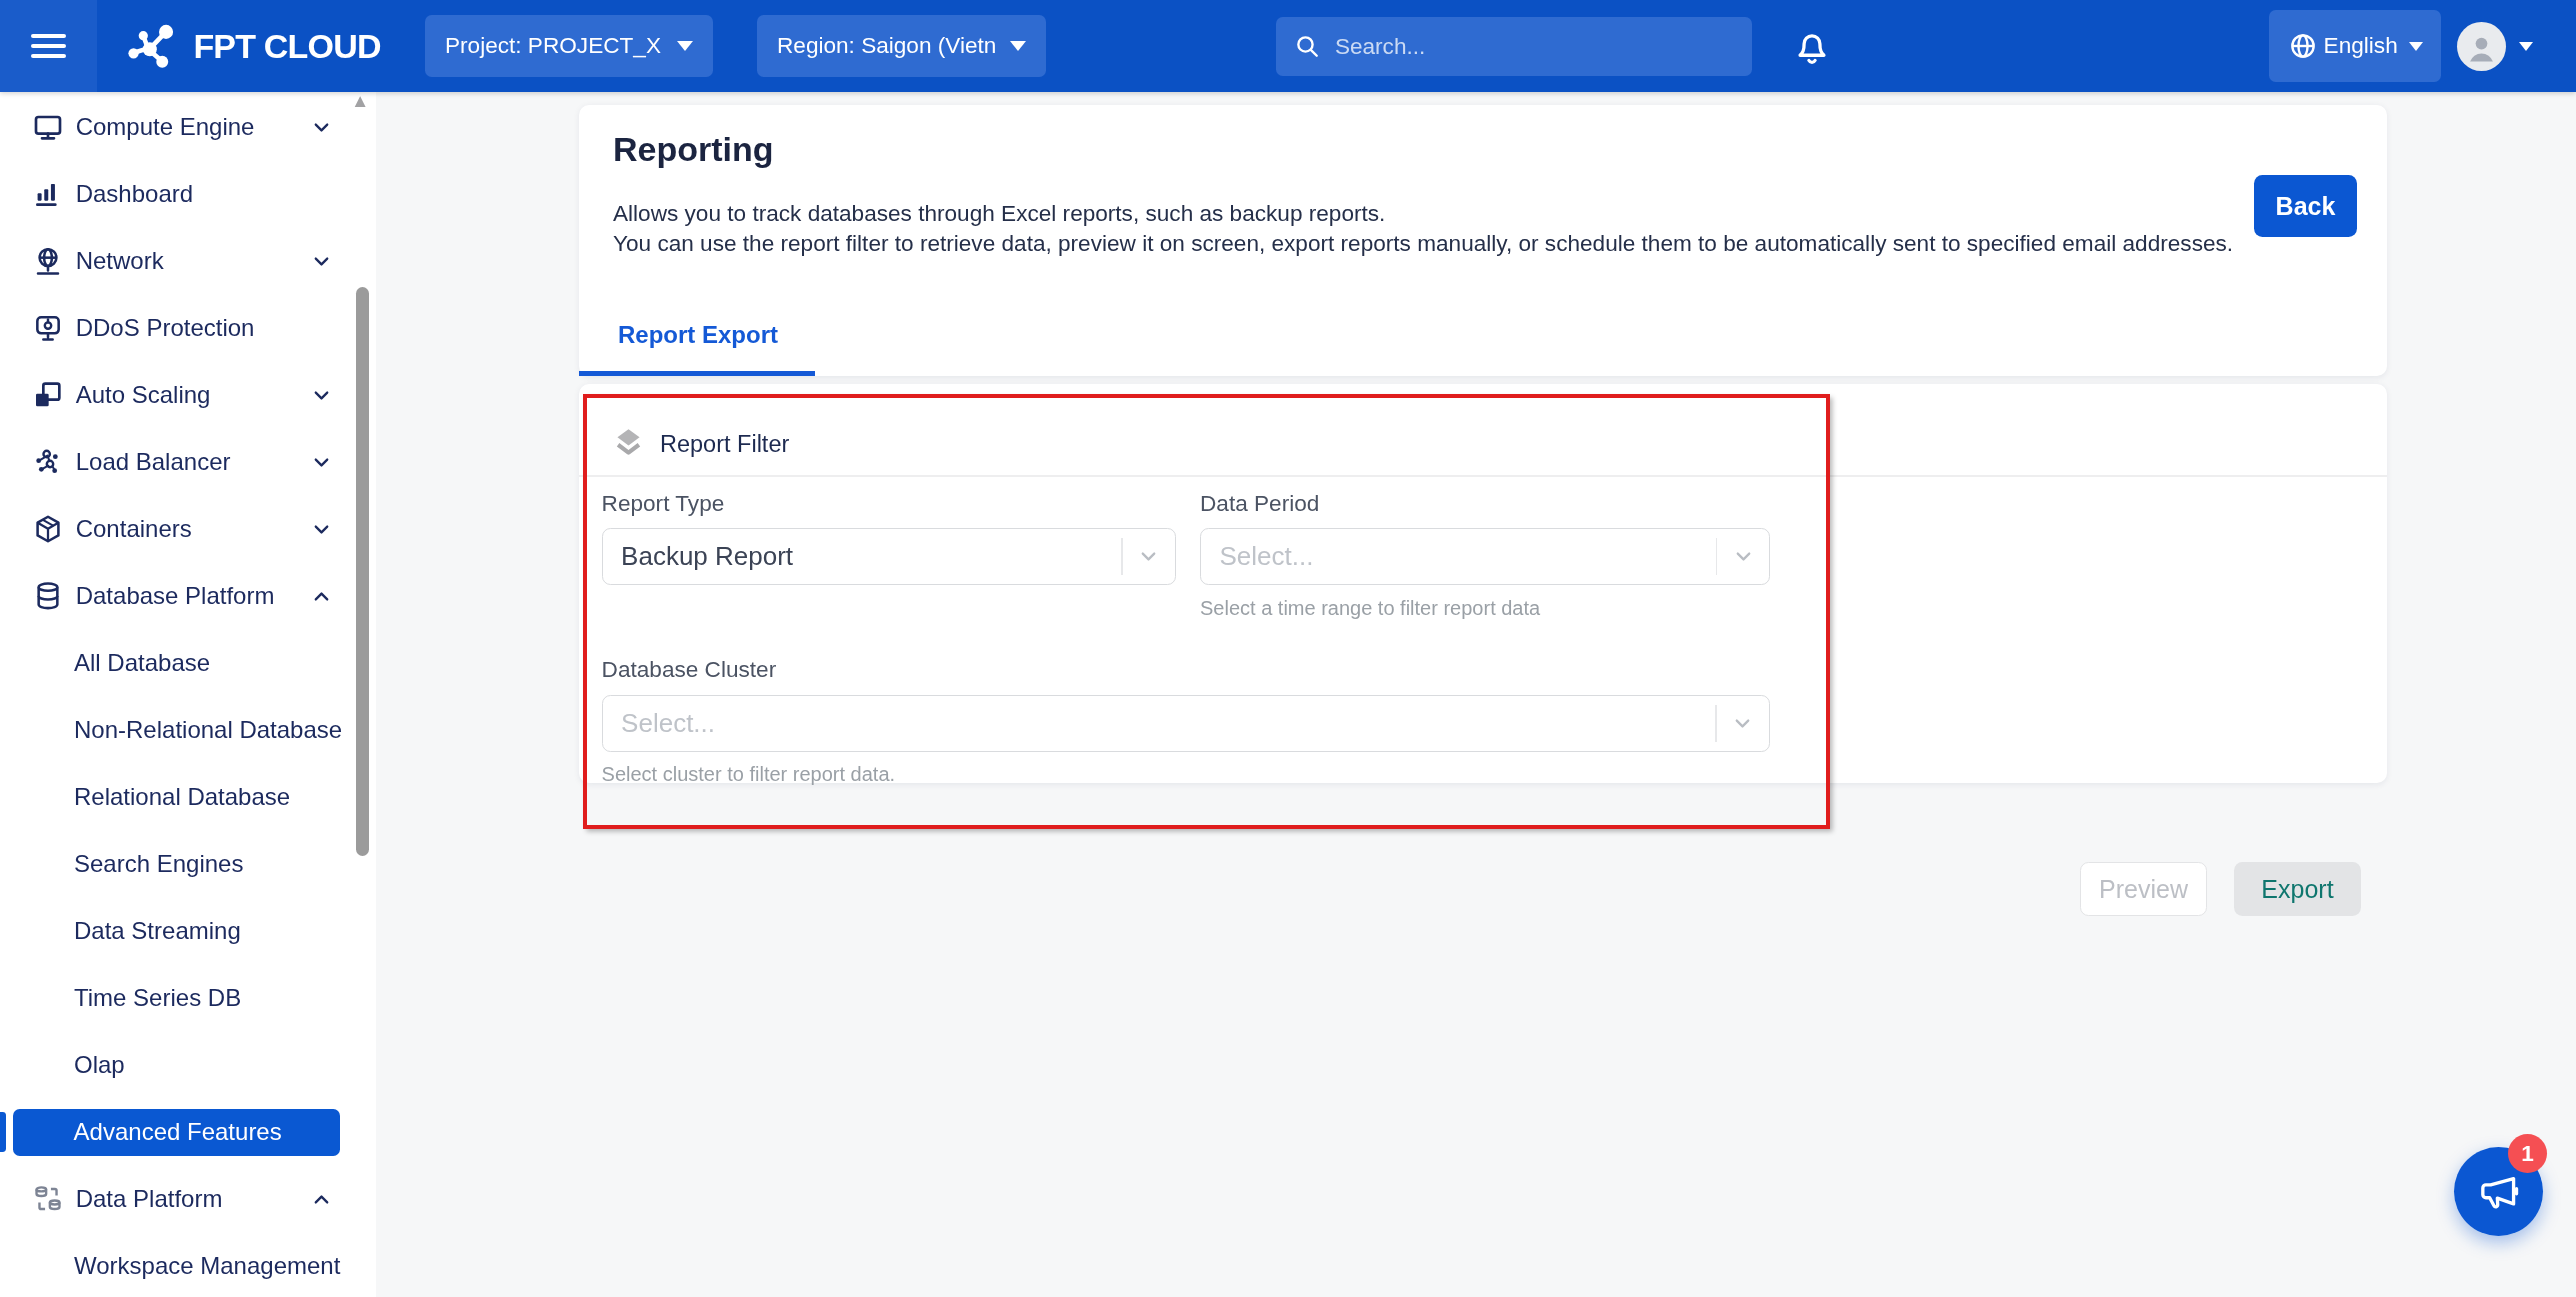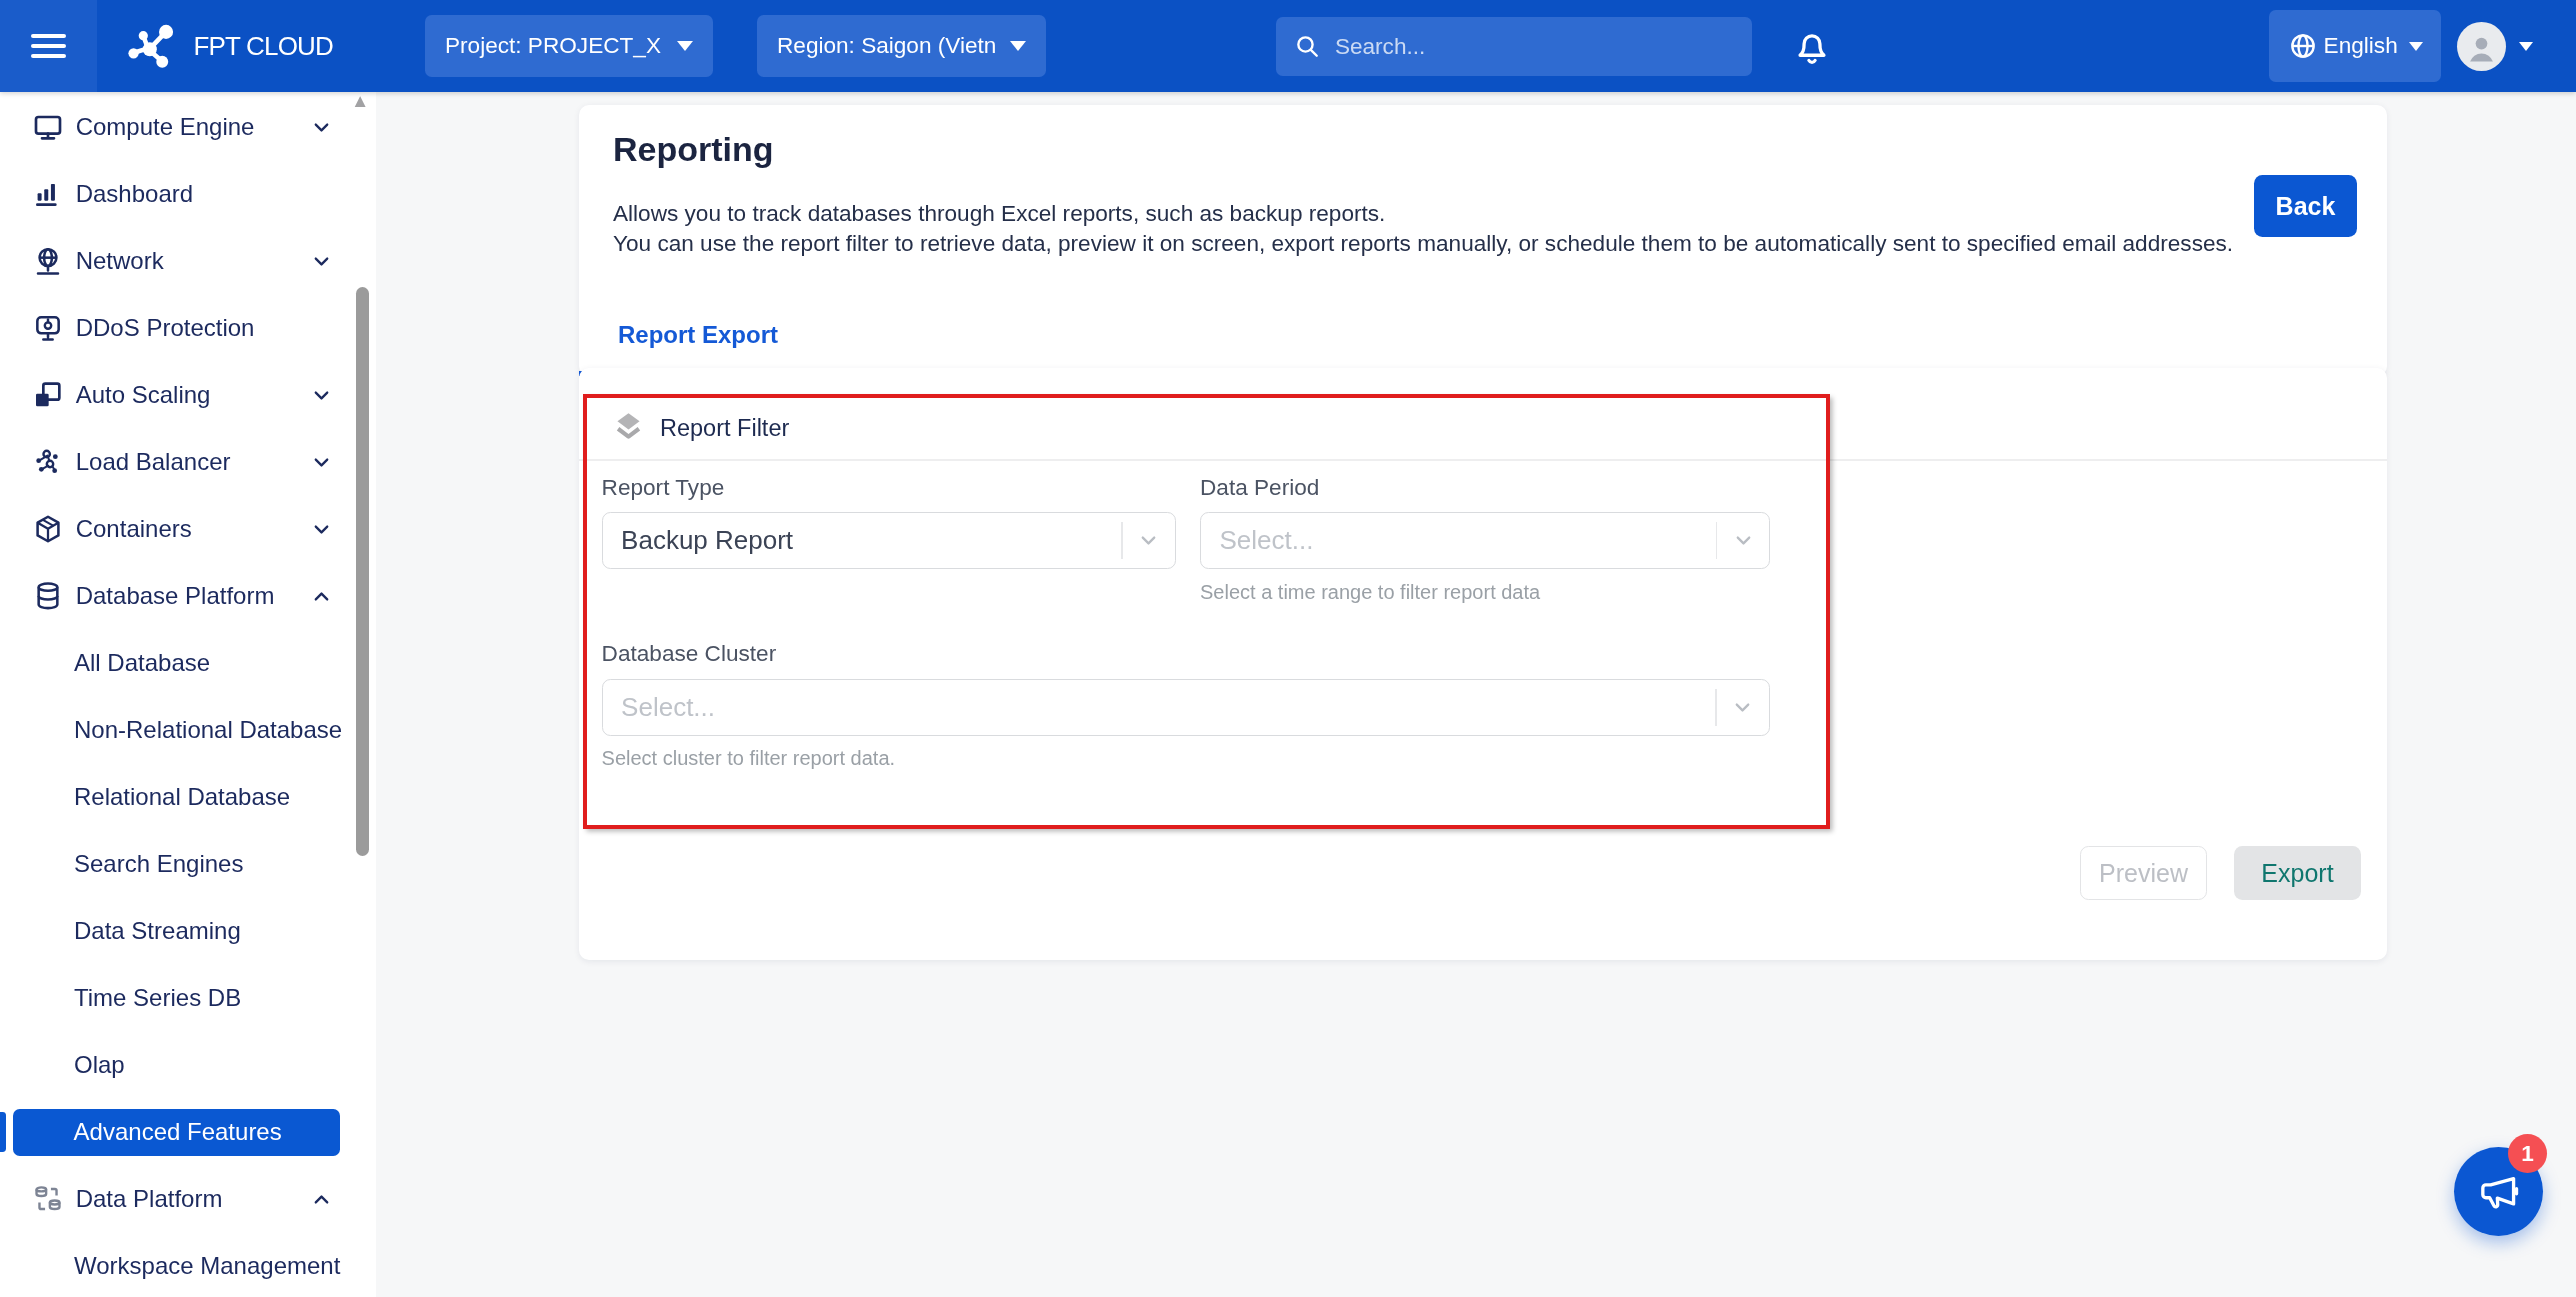--- a/index.html
+++ b/index.html
@@ -7,21 +7,21 @@
   body { font-family:"Liberation Sans", sans-serif; }
   .screen { position:relative; width:2576px; height:1298px; background:#f6f7f8; overflow:hidden; }
 
   
   .topbar { position:absolute; left:0; top:0; width:2576px; height:92px; background:#0b51c4; z-index:20; box-shadow:0 1.7px 5px rgba(0,0,0,.18); }
   .burger-zone { position:absolute; left:0; top:0; width:97px; height:92px; background:#1a5cca; display:flex; align-items:center; justify-content:center; cursor:pointer; }
   .burger { width:35px; }
   .burger div { height:4.2px; background:#fff; border-radius:2.5px; margin:5.9px 0; }
   .logo { position:absolute; left:120px; top:0; height:92px; display:flex; align-items:center; }
   .logo svg { width:65px; height:65px; }
-  .logo-text { color:#fff; font-size:26px; font-weight:400; letter-spacing:-0.8px; margin-left:8.4px; white-space:nowrap; }
+  .logo-text { color:#fff; font-size:34px; font-weight:700; letter-spacing:-0.8px; margin-left:8.4px; white-space:nowrap; }
   .hdr-btn { position:absolute; top:15px; height:62px; background:#2f6bd1; border-radius:6.7px; display:flex; align-items:center; padding:0 20px; color:#fff; font-size:22.6px; cursor:pointer; }
   .hdr-btn .lbl { flex:1; white-space:nowrap; overflow:hidden; }
   .caret { width:0; height:0; border-left:8.4px solid transparent; border-right:8.4px solid transparent; border-top:10px solid #fff; margin-left:15px; flex:none; }
   .proj { left:425px; width:288px; }
   .regn { left:757px; width:289px; }
   .search-box { position:absolute; left:1276px; top:17px; width:476px; height:59px; background:#2f6bd1; border-radius:6.7px; display:flex; align-items:center; padding:0 17px; }
   .search-box svg { width:28.5px; height:28.5px; flex:none; }
   .search-box input { background:transparent; border:none; outline:none; color:#fff; font-size:22.6px; margin-left:13.4px; width:100%; font-family:"Liberation Sans", sans-serif; }
   .search-box input::placeholder { color:rgba(255,255,255,.75); }
   .bell-btn { position:absolute; left:1787px; top:22px; width:49px; height:49px; display:flex; align-items:center; justify-content:center; cursor:pointer; }
@@ -53,21 +53,21 @@
   .nav-label { white-space:nowrap; }
 
   
   .card { position:absolute; left:579px; width:1808px; background:#fff; border-radius:10px; box-shadow:0 1.7px 6.7px rgba(20,35,70,.07); }
   .card1 { top:105px; height:271px; }
   .page-title { position:absolute; left:34px; top:25px; font-size:34px; font-weight:700; color:#1b2440; }
   .desc { position:absolute; left:34px; top:94px; font-size:22.6px; color:#252f49; line-height:30px; }
   .back-btn { position:absolute; right:30px; top:70px; width:103px; height:62px; background:#0b57d2; border:none; border-radius:8.4px; color:#fff; font-size:25px; font-weight:700; cursor:pointer; font-family:"Liberation Sans", sans-serif; }
   .tab { position:absolute; left:0; bottom:0; width:236px; height:77px; display:flex; align-items:center; padding-left:39px; color:#1459d6; font-size:24px; font-weight:700; border-bottom:5px solid #1459d6; cursor:pointer; }
 
-  .card2 { top:368px; height:592px; }
+  .card2 { top:384px; height:399px; }
   .filter-head-icon { position:absolute; left:30px; top:39px; width:39px; height:39px; }
   .filter-title { position:absolute; left:81px; top:47px; font-size:23.5px; color:#1d2a50; }
   .card2 .divider { position:absolute; left:0; right:0; top:91px; height:1.7px; background:#eeeeef; }
   .fld-label { position:absolute; font-size:22.6px; color:#4b5363; }
   .select { position:absolute; height:57px; border:1.7px solid #d9dbde; border-radius:8.4px; background:#fff; display:flex; align-items:center; cursor:pointer; }
   .select .val { font-size:26px; color:#3b4355; margin-left:18.5px; flex:1; white-space:nowrap; overflow:hidden; }
   .select .val.ph { color:#bfc3c9; }
   .select .vsep { width:1.7px; height:37px; background:#e7e8ea; flex:none; }
   .select .sel-chev { width:25px; height:25px; margin:0 13.4px; flex:none; }
   .helper { position:absolute; font-size:20px; color:#9aa0a6; }

